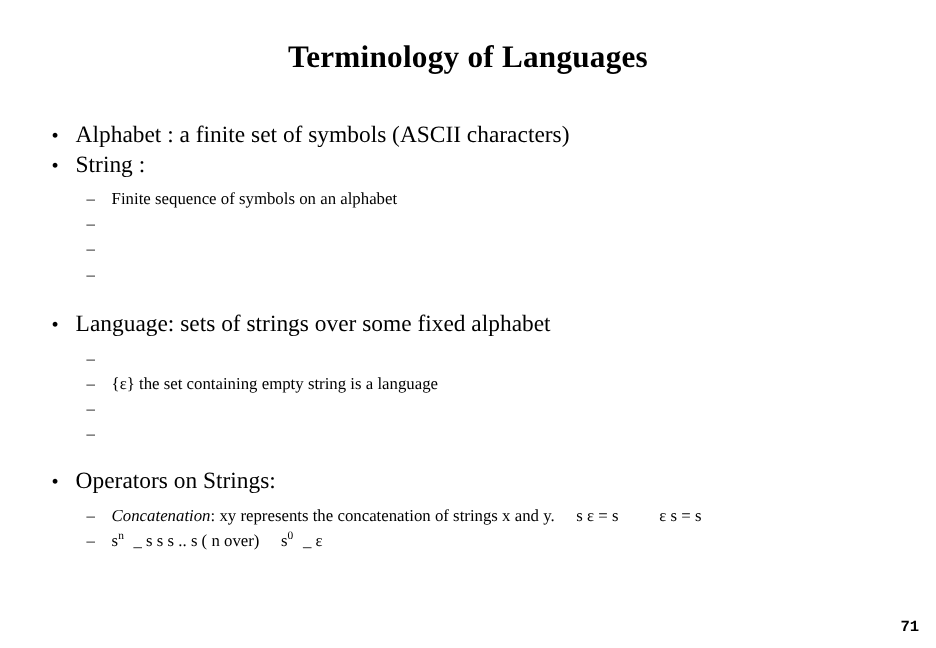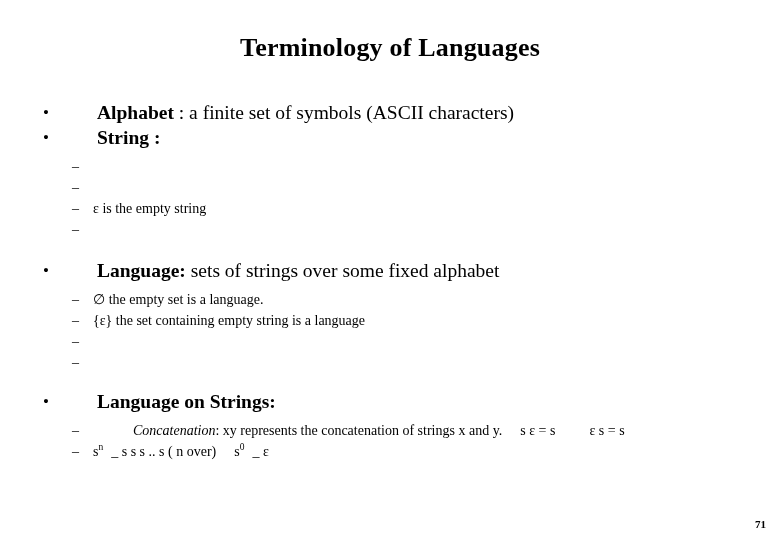--- a/index.html
+++ b/index.html
@@ -57,22 +57,21 @@
     white-space: nowrap;
   }
   .l1 .bullet {
     position: absolute;
     left: 43px;
     top: 0;
     font-size: 17px;
     line-height: 25px;
   }
   .l1 .lead {
-    font-weight: bold;
-    margin-left: 34px;
+    font-weight: normal;
   }
   .l1 .rest {
     font-weight: normal;
     margin-top: 8px;
   }
 
   
   .l2 {
     position: relative;
     padding-left: 93px;
@@ -83,21 +82,20 @@
   }
   .l2 .dash {
     position: absolute;
     left: 72px;
     top: 0;
     font-size: 14px;
     line-height: 21px;
   }
   .l2 .ital {
     font-style: italic;
-    margin-left: 40px;
   }
 
   .sub-list {
     margin-top: 6px;
   }
 
   .gap-after-group  { height: 18px; }
   .gap-after-group2 { height: 16px; }
 
   sup {
@@ -108,22 +106,22 @@
 
   .wide-gap { display: inline-block; width: 34px; }
   .mid-gap  { display: inline-block; width: 18px; }
   .sm-gap   { display: inline-block; width: 8px; }
 
   
   .page-number {
     position: absolute;
     right: 14px;
     bottom: 10px;
-    font-size: 11px;
-    font-family: Liberation Serif, serif;
+    font-size: 13px;
+    font-family: Liberation Mono, monospace;
     font-weight: bold;
     color: #000000;
   }
 </style>
 </head>
 <body>
 
 <div class="slide">
 
   <div class="slide-title">Terminology of Languages</div>
@@ -135,61 +133,61 @@
         <span class="bullet">•</span><span class="lead">Alphabet</span><span class="rest"> : a finite set of symbols  (ASCII characters)</span>
       </div>
     </div>
 
     <div class="group">
       <div class="l1">
         <span class="bullet">•</span><span class="lead">String :</span><span class="rest"></span>
       </div>
       <div class="sub-list">
         <div class="l2">
-          <span class="dash">–</span>
-        </div>
-        <div class="l2">
-          <span class="dash">–</span>
-        </div>
-        <div class="l2">
-          <span class="dash">–</span><span>ε  is the empty string</span>
+          <span class="dash">–</span><span>Finite sequence of symbols on an alphabet</span>
+        </div>
+        <div class="l2">
+          <span class="dash">–</span>
+        </div>
+        <div class="l2">
+          <span class="dash">–</span>
         </div>
         <div class="l2">
           <span class="dash">–</span>
         </div>
       </div>
     </div>
 
     <div class="gap-after-group"></div>
 
     <div class="group">
       <div class="l1">
         <span class="bullet">•</span><span class="lead">Language:</span><span class="rest"> sets of strings over some fixed alphabet</span>
       </div>
       <div class="sub-list">
         <div class="l2">
-          <span class="dash">–</span><span>∅ the empty set is a language.</span>
+          <span class="dash">–</span>
         </div>
         <div class="l2">
           <span class="dash">–</span><span>{ε} the set containing empty string is a language</span>
         </div>
         <div class="l2">
           <span class="dash">–</span>
         </div>
         <div class="l2">
           <span class="dash">–</span>
         </div>
       </div>
     </div>
 
     <div class="gap-after-group2"></div>
 
     <div class="group">
       <div class="l1">
-        <span class="bullet">•</span><span class="lead">Language on Strings:</span><span class="rest"></span>
+        <span class="bullet">•</span><span class="lead">Operators on Strings:</span><span class="rest"></span>
       </div>
       <div class="sub-list">
 
         <div class="l2">
           <span class="dash">–</span><span class="ital">Concatenation</span><span>: xy represents the concatenation of strings x and y.</span><span class="mid-gap"></span><span>s ε = s</span><span class="wide-gap"></span><span>ε s = s</span>
         </div>
 
         <div class="l2">
           <span class="dash">–</span><span>s</span><sup>n</sup><span class="sm-gap"></span><span>_ s s s .. s ( n over)</span><span class="mid-gap"></span><span>s</span><sup>0</sup><span class="sm-gap"></span><span>_ ε</span>
         </div>

